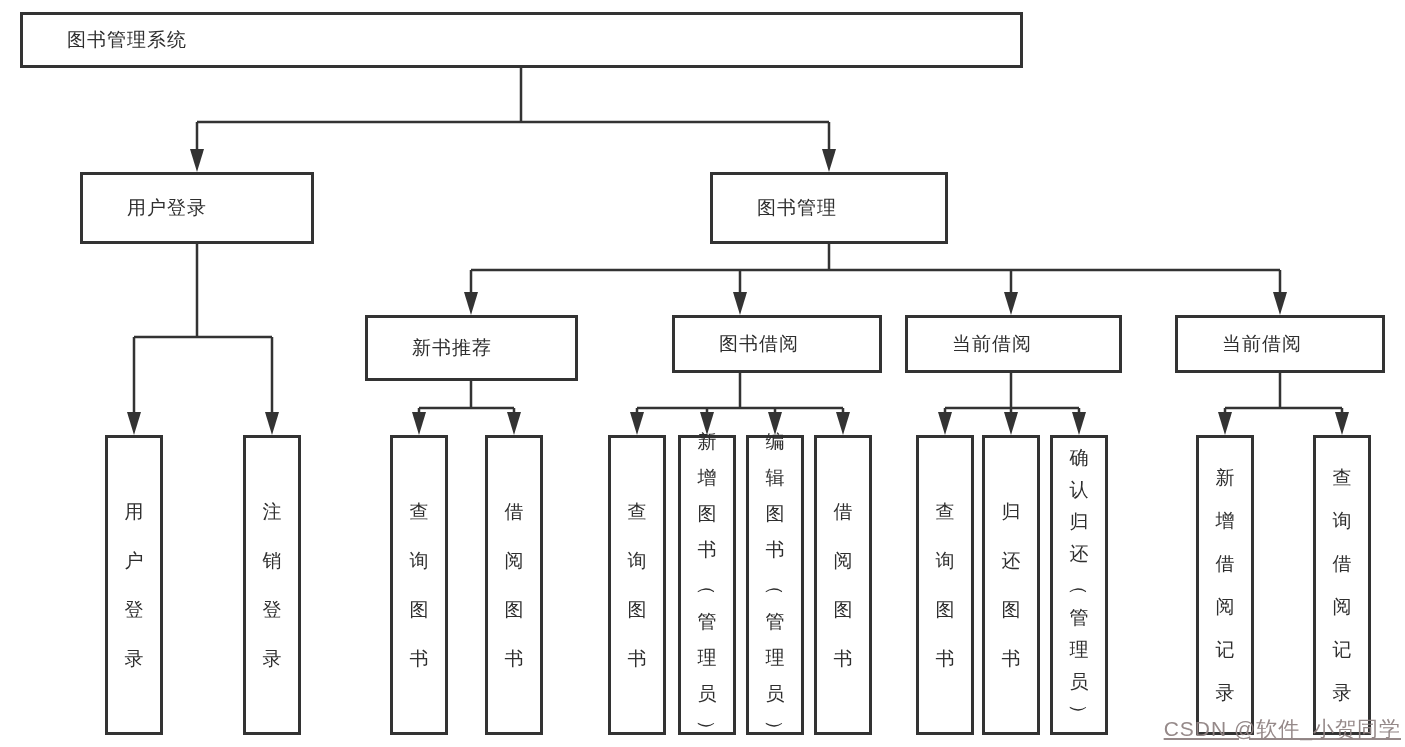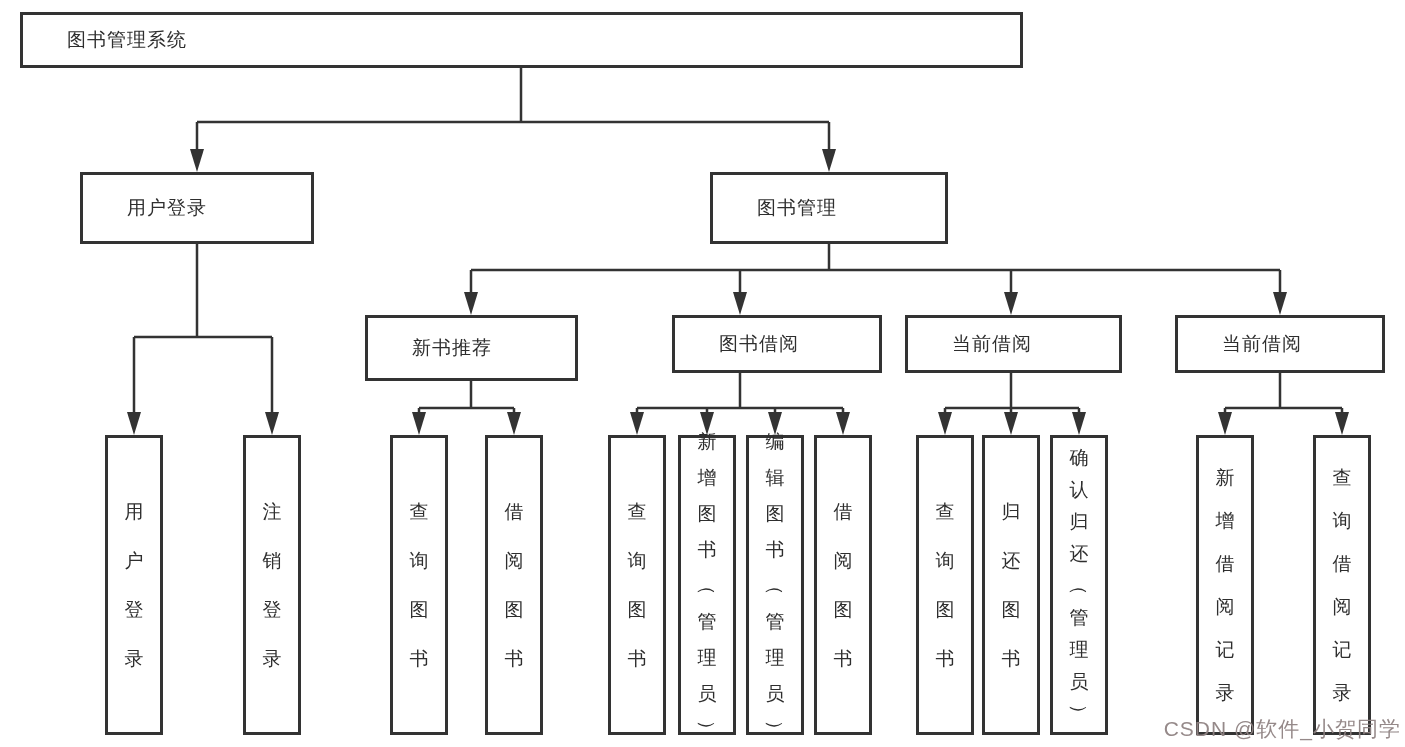--- a/index.html
+++ b/index.html
@@ -20,21 +20,21 @@
   }
   .vlabel{display:flex;flex-direction:column;align-items:center;justify-content:center;}
   .vchar{font-size:19px;line-height:19px;color:#2e2e2e;display:block;}
   .vchar.rot{transform:rotate(90deg);}
   .v-gap-lg{gap:30px;}   
   .v-gap-md{gap:24px;}   
   .v-gap-sm{gap:17px;}   
   .v-gap-xs{gap:13px;}   
   #watermark{
     position:absolute;right:4px;bottom:4px;font-size:21px;
-    color:rgba(143,131,131,0.95);letter-spacing:1px;white-space:nowrap;
+    color:rgba(143,131,131,0.95);letter-spacing:1px;white-space:nowrap;text-decoration:underline;
   }
   .wire{stroke:#333;stroke-width:2.5;fill:none;}
   .head{fill:#333;stroke:none;}
 </style>
 </head>
 <body>
 
 <div id="stage">
 
   <svg id="wires" viewBox="0 0 1405 747">

